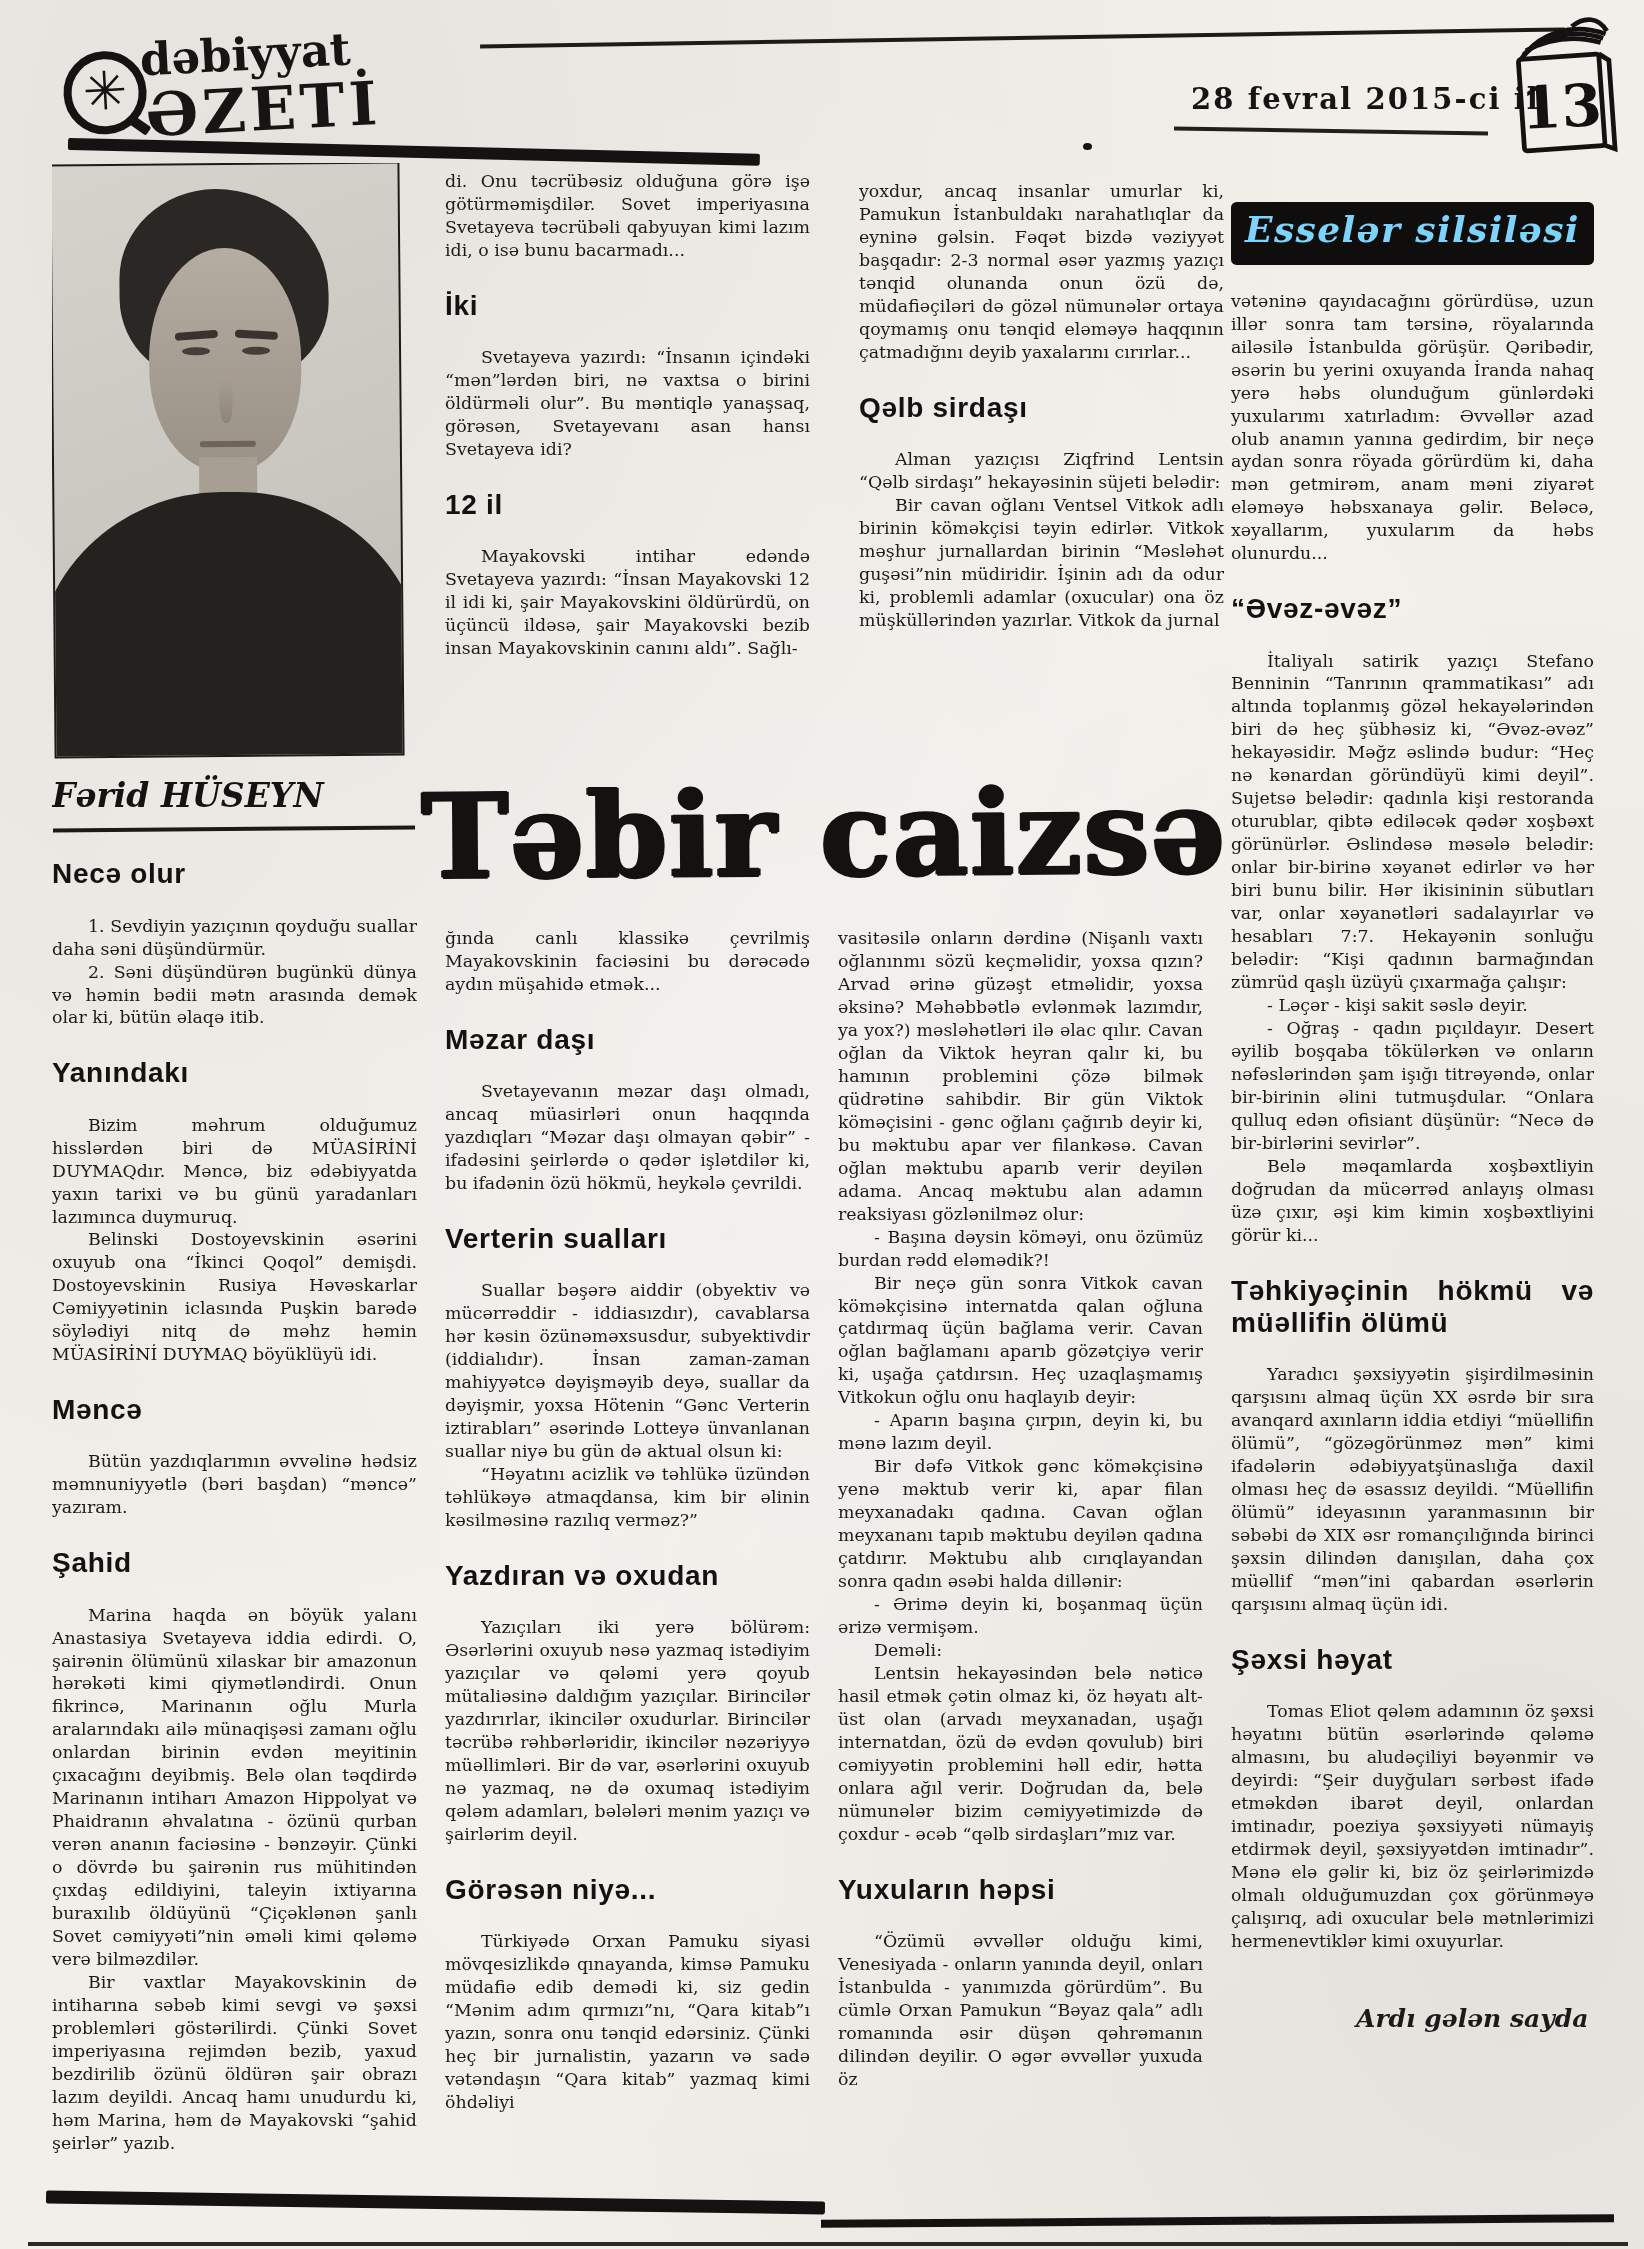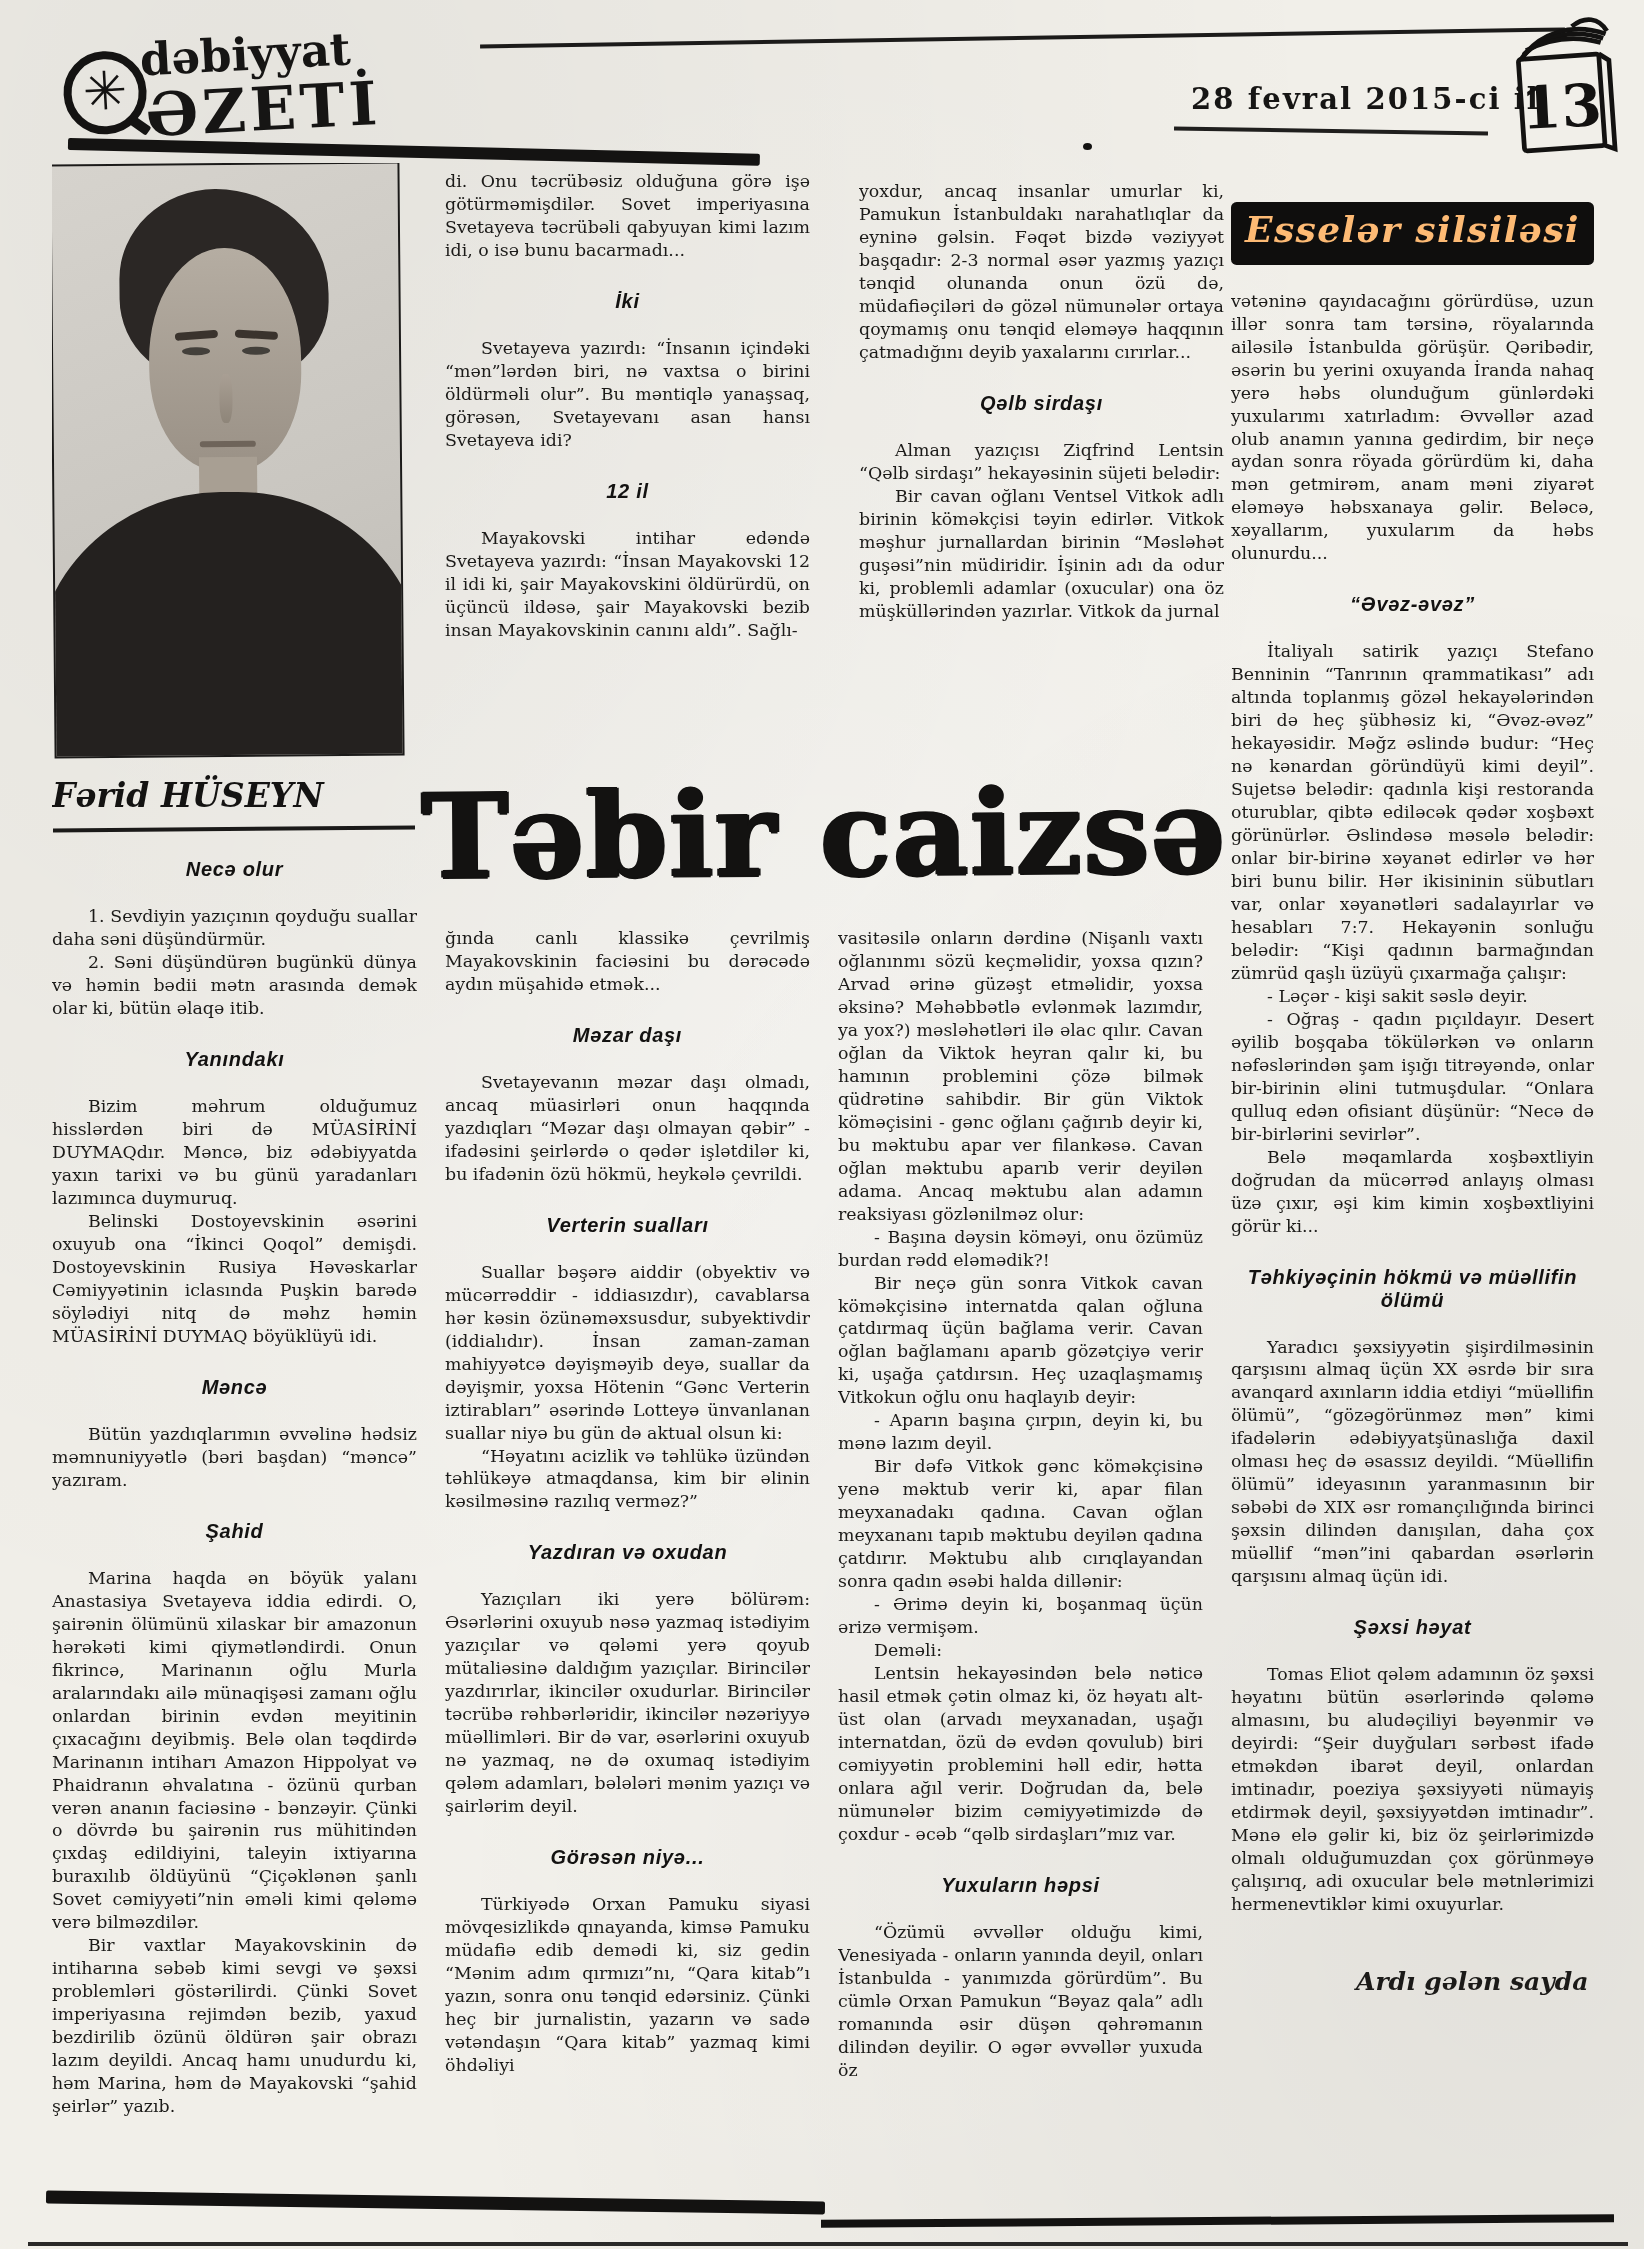--- a/index.html
+++ b/index.html
@@ -31,22 +31,22 @@
   
   .col { position:absolute; overflow:hidden; text-align:justify; font-size:17.4px; line-height:1.32; color:#1b1a18; }
   .col1  { left:52px;   top:163px;  width:365px; height:2028px; }
   .col2t { left:445px;  top:170px;  width:365px; height:586px; }
   .col2b { left:445px;  top:927px; width:365px; height:1261px; }
   .col3t { left:838px; top:180px;  width:365px; height:586px;margin-left:21px; }
   .col3b { left:838px; top:927px; width:365px; height:1261px; }
   .col4  { left:1231px; top:202px;  width:363px; height:2002px; }
   .para { margin:0; text-indent:36px; }
   .para-cont { text-indent:0; }
-  .sec-heading { font-family:"Liberation Sans", sans-serif; font-weight:bold; font-size:20px; line-height:1.15; text-align:center; letter-spacing:0.7px; margin:28px 0 24px; text-indent:0; color:#131211;font-style:italic; }
-  .inverted-heading { background:#0f0e0d; color:#fdba74; font-style:italic; font-weight:bold; font-size:36px; text-align:center; padding:4.2px 0 11px; border-radius:5.6px; margin:0 0 25px; letter-spacing:1.4px; }
+  .sec-heading { font-family:"Liberation Sans", sans-serif; font-weight:bold; font-size:28px; line-height:1.15; letter-spacing:0.7px; margin:28px 0 24px; text-indent:0; color:#131211; }
+  .inverted-heading { background:#0f0e0d; color:#7dd3fc; font-style:italic; font-weight:bold; font-size:36px; text-align:center; padding:4.2px 0 11px; border-radius:5.6px; margin:0 0 25px; letter-spacing:1.4px; }
   .signature { font-style:italic; font-weight:bold; font-size:25px; text-align:right; margin-top:49px; padding-right:5.6px; }
   
   .headline {
     position:absolute; left:438px; top:746px; width:772px; height:175px;
     display:flex; align-items:center; justify-content:center;
     font-family:"DejaVu Serif", serif; font-weight:bold; font-size:117px; letter-spacing:1.4px;
     color:#131211; transform:rotate(-0.4deg); white-space:nowrap;
     text-shadow: 1.7px 0 #131211, -1.7px 0 #131211, 0 1.4px #131211, 0 -0.7px #131211;
   }
   

